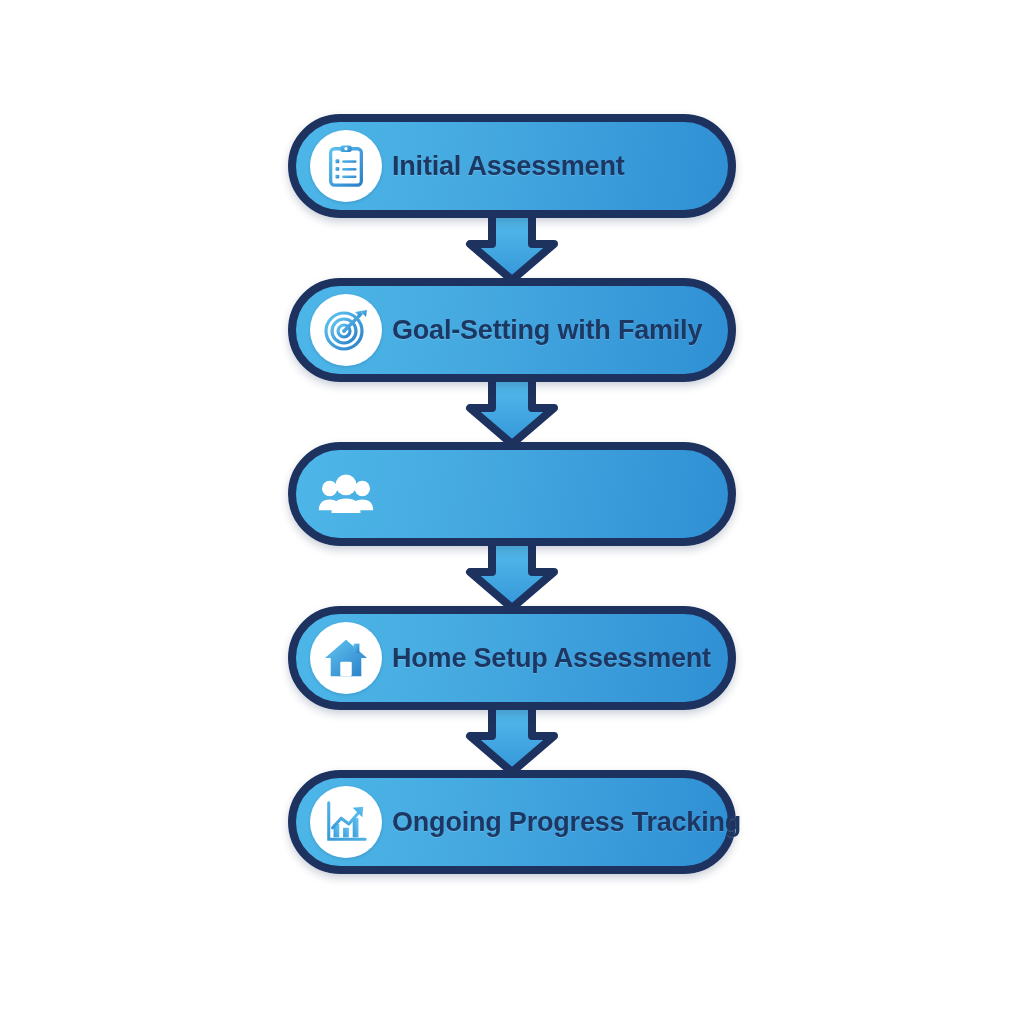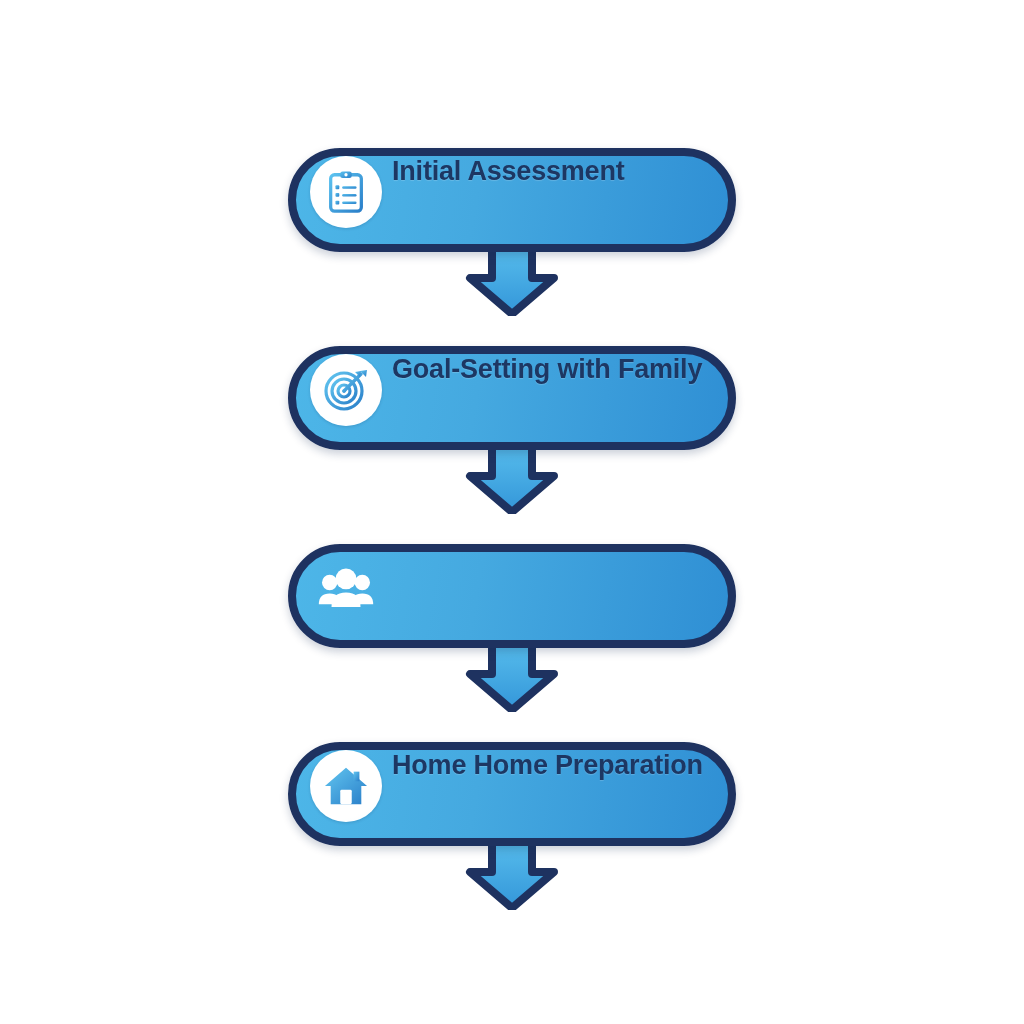--- a/index.html
+++ b/index.html
@@ -27,24 +27,24 @@
   }
   
   .node {
     position: relative;
     height: 104px;
     box-sizing: border-box;
     border: 8px solid #1e3260;
     border-radius: 52px;
     background: linear-gradient(100deg, #4db6e8 0%, #45a9e0 42%, #2f8fd4 100%);
     display: flex;
+    align-items: center;
     padding-left: 14px;
     box-shadow: 0 4px 9px rgba(20, 40, 80, 0.22);
     z-index: 2;
-    margin-top: 34px;
   }
   .node-icon {
     flex: 0 0 auto;
     width: 72px;
     height: 72px;
     display: flex;
     align-items: center;
     justify-content: center;
     margin-right: 10px;
   }
@@ -201,30 +201,51 @@
                 <stop offset="0" stop-color="#62c6f0"></stop>
                   <stop offset="1" stop-color="#2a7fc9"></stop>
               </linearGradient>
             </defs>
             <path d="M24 4 L46 23 L40 23 L40 42 L8 42 L8 23 L2 23 Z" fill="url(#gHome)"></path>
             <rect x="32" y="8" width="6" height="10" fill="url(#gHome)"></rect>
             <rect x="18" y="27" width="12" height="15" rx="1.5" fill="#ffffff"></rect>
           </svg>
         </div>
       </div>
-      <span class="node-label">Home Home Preparation</span>
+      <span class="node-label">Home Setup Assessment</span>
     </div>
 
     <div class="connector">
       <svg width="100" height="78" viewBox="0 0 100 78">
         <defs>
           <linearGradient id="gArr4" x1="0" y1="0" x2="0" y2="1">
             <stop offset="0" stop-color="#5cc2ef"></stop>
               <stop offset="1" stop-color="#3396d9"></stop>
           </linearGradient>
         </defs>
         <path d="M30 0 L70 0 L70 40 L92 40 L50 76 L8 40 L30 40 Z" fill="url(#gArr4)" stroke="#1e3260" stroke-width="8" stroke-linejoin="round"></path>
       </svg>
     </div>
 
+    <div class="node">
+      <div class="node-icon">
+        <div class="icon-disc">
+          <svg width="46" height="46" viewBox="0 0 48 48">
+            <defs>
+              <linearGradient id="gChart" x1="0" y1="1" x2="1" y2="0">
+                <stop offset="0" stop-color="#3b9bd9"></stop>
+                  <stop offset="1" stop-color="#62c6f0"></stop>
+              </linearGradient>
+            </defs>
+            <path d="M6 4 L6 42 L44 42" fill="none" stroke="url(#gChart)" stroke-width="3.2" stroke-linecap="round"></path>
+            <rect x="11" y="26" width="6" height="14" fill="url(#gChart)"></rect>
+            <rect x="21" y="30" width="6" height="10" fill="url(#gChart)"></rect>
+            <rect x="31" y="20" width="6" height="20" fill="url(#gChart)"></rect>
+            <polyline points="10,30 19,20 27,26 40,11" fill="none" stroke="url(#gChart)" stroke-width="3.2" stroke-linecap="round" stroke-linejoin="round"></polyline>
+            <path d="M31 9 L42 8 L41 19 Z" fill="url(#gChart)"></path>
+          </svg>
+        </div>
+      </div>
+      <span class="node-label">Ongoing Progress Tracking</span>
+    </div>
 
   </div>
 </div>
 
 </body></html>

